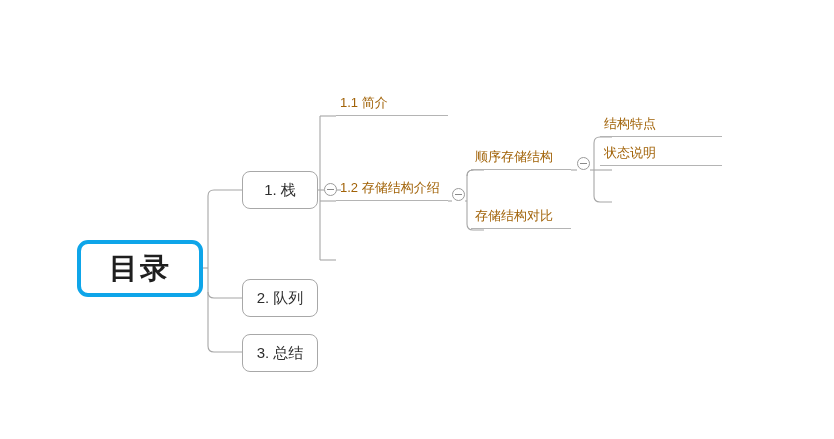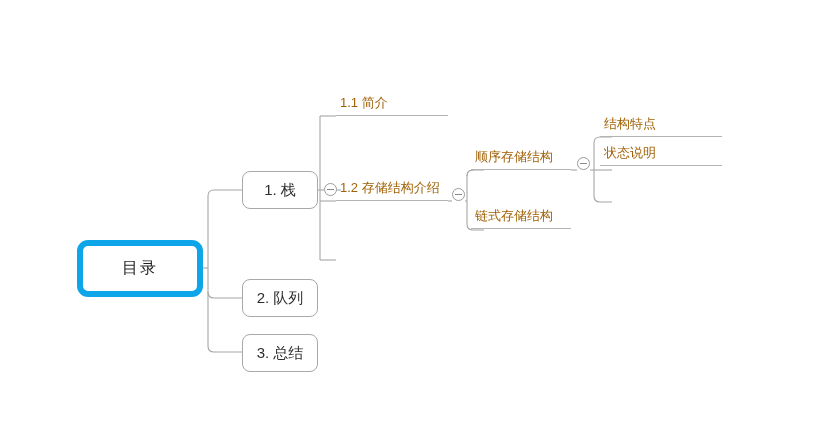--- a/index.html
+++ b/index.html
@@ -34,25 +34,25 @@
     justify-content: center;
     white-space: nowrap;
     color: #2b2b2b;
   }
   
   .node-root {
     left: 77px;
     top: 240px;
     width: 126px;
     height: 57px;
-    border: 6px solid #0ea5e9;
+    border: 4px solid #0ea5e9;
     border-radius: 11px;
     background: #ffffff;
-    font-size: 16px;
-    font-weight: normal;
+    font-size: 29px;
+    font-weight: bold;
     letter-spacing: 2px;
     color: #1f1f1f;
   }
   
   .node-box {
     border: 1px solid #a8a8a8;
     border-radius: 8px;
     background: #ffffff;
     font-size: 15px;
     color: #2e2e2e;
@@ -174,21 +174,21 @@
   <div class="node node-text node-lv3 node-lv3-b">
     <span>1.2 存储结构介绍</span>
   </div>
 
 
   <div class="node node-text node-lv4 node-lv4-a">
     <span>顺序存储结构</span>
   </div>
 
   <div class="node node-text node-lv4 node-lv4-b">
-    <span>链式存储结构</span>
+    <span>存储结构对比</span>
   </div>
 
   <div class="node node-text node-lv5 node-lv5-b">
     <span>状态说明</span>
   </div>
 
   <div class="node node-text node-lv5 node-lv5-a">
     <span>结构特点</span>
   </div>
 

